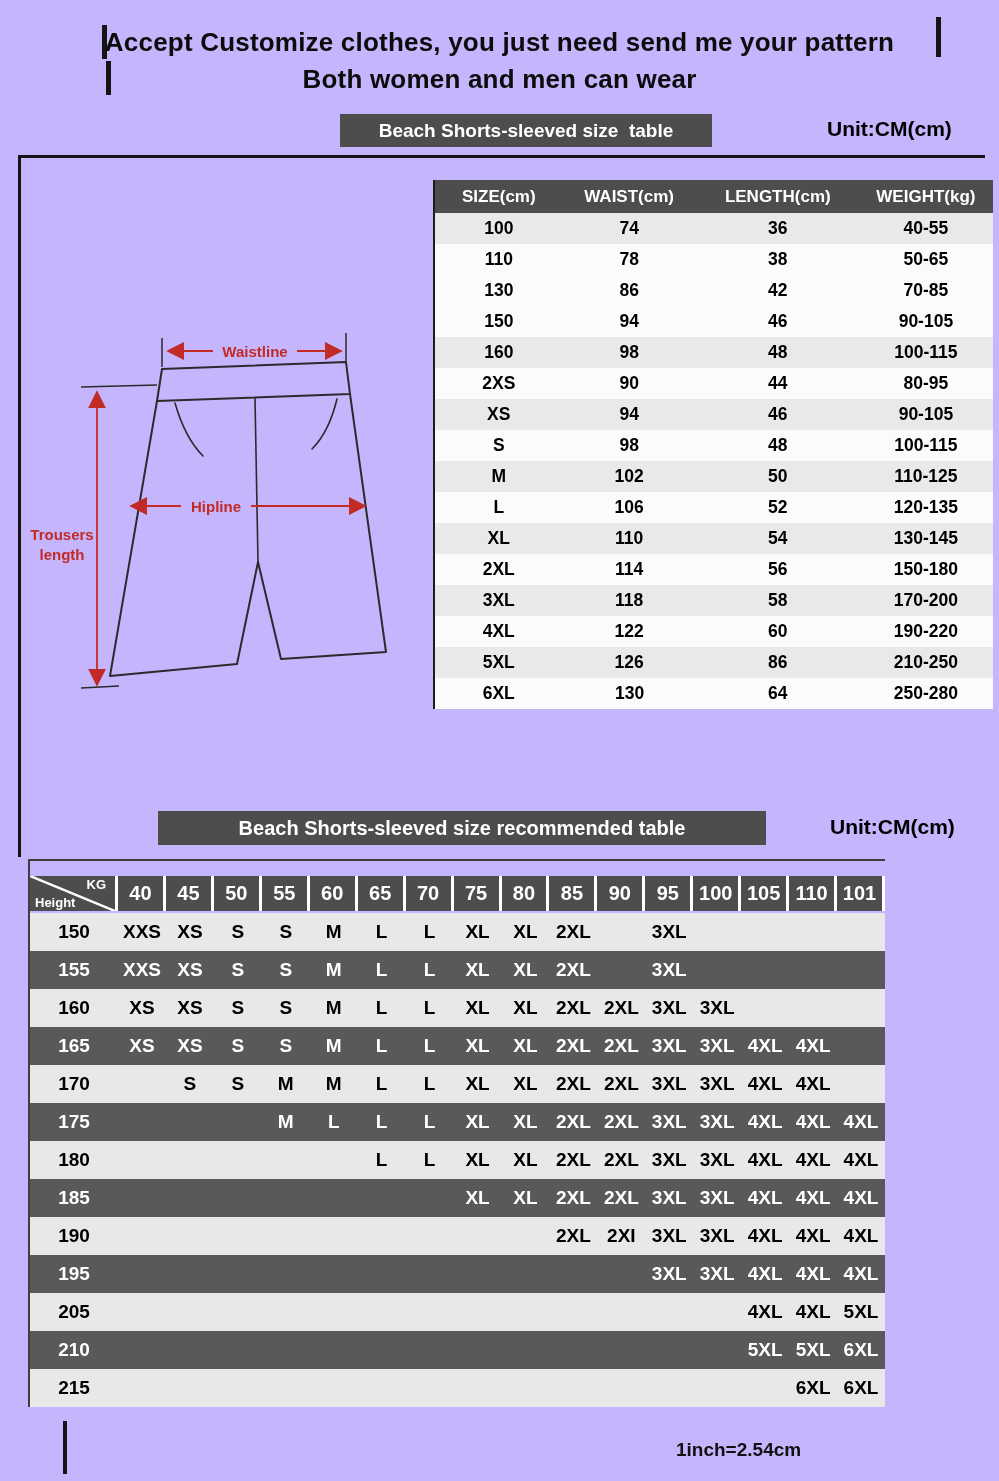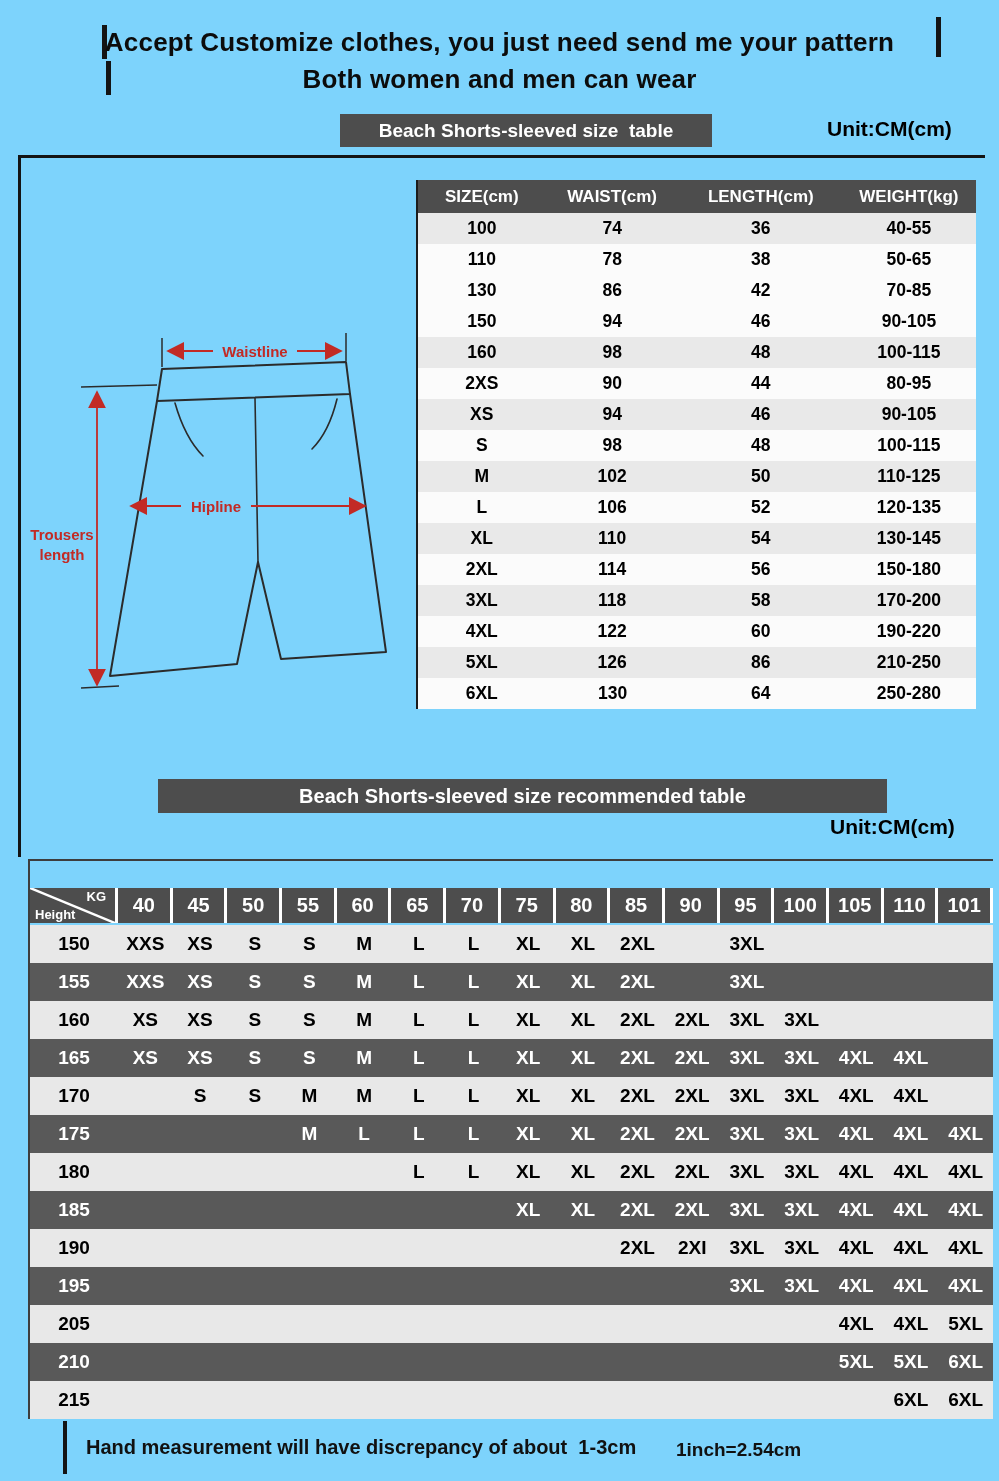--- a/index.html
+++ b/index.html
@@ -1,59 +1,59 @@
 <!DOCTYPE html>
 <html style="--dark: #4d4d4d; --dark-row: #595959; --light-row: #e8e8e8; --red: #c22a25;"><head>
 <meta charset="utf-8">
 <style>
   :root { --dark:#4d4d4d; --dark-row:#595959; --light-row:#e8e8e8; --red:#c22a25; }
   * { margin:0; padding:0; box-sizing:border-box; }
   html,body { background:#fff; }
   body { font-family:"Liberation Sans", sans-serif; color:#111; }
-  .page { position:relative; width:999px; height:1481px; background:#7dd3fc; overflow:hidden; }
+  .page { position:relative; width:999px; height:1481px; background:#c4b5fd; overflow:hidden; }
 
   .title-block { position:absolute; top:24px; left:0; width:100%; text-align:center;
                  font-weight:900; font-size:26px; line-height:37px; color:#0c0c0c; letter-spacing:.2px; }
   .tick { position:absolute; width:5px; background:#141414; }
   .tick.l1 { left:102px; top:25px; height:34px; }
   .tick.l2 { left:106px; top:61px; height:34px; }
   .tick.r1 { left:936px; top:17px; height:40px; }
 
   .banner { position:absolute; background:var(--dark); color:#fff; font-weight:bold;
             display:flex; align-items:center; justify-content:center; white-space:pre; }
   .banner.one { left:340px; top:114px; width:372px; height:33px; font-size:19px; }
-  .banner.two { left:158px; top:779px; width:729px; height:34px; font-size:20px; }
+  .banner.two { left:158px; top:811px; width:608px; height:34px; font-size:20px; }
   .unit { position:absolute; font-weight:bold; font-size:21px; color:#000; }
   .unit.one { left:827px; top:117px; }
   .unit.two { left:830px; top:815px; }
 
   .hrline { position:absolute; left:18px; top:155px; width:967px; height:3px; background:#141414; }
   .vline  { position:absolute; left:18px; top:155px; width:3px; height:702px; background:#141414; }
 
   .shorts-svg { position:absolute; left:15px; top:330px; width:405px; height:375px; }
   .outline { fill:none; stroke:#2b2b2b; stroke-width:2; stroke-linejoin:round; stroke-linecap:round; }
   .thin { stroke-width:1.6; }
   .tickline { stroke:#2b2b2b; stroke-width:1.5; }
   .redline { stroke:var(--red); stroke-width:1.8; }
   .redfill { fill:var(--red); }
   .redlabel { fill:var(--red); font-size:15px; font-weight:bold; font-family:"Liberation Sans",sans-serif; }
 
-  .size-table { position:absolute; left:416px; top:180px; width:561px; border-collapse:collapse;
+  .size-table { position:absolute; left:433px; top:180px; width:561px; border-collapse:collapse;
                 table-layout:fixed; border-left:2px solid #1c1c1c; }
   .size-table th { background:var(--dark); color:#fff; font-size:17px; font-weight:bold; height:33px; padding:0; }
   .size-table td { text-align:center; font-size:17.5px; font-weight:bold; height:31px; padding:0; color:#000; }
   .size-table tbody tr.odd  { background:#e9e9e9; }
   .size-table tbody tr.even { background:#fbfbfb; }
   .size-table th:nth-child(1), .size-table td:nth-child(1) { width:23%; }
   .size-table th:nth-child(2), .size-table td:nth-child(2) { width:24%; }
   .size-table th:nth-child(3), .size-table td:nth-child(3) { width:29%; }
   .size-table th:nth-child(4), .size-table td:nth-child(4) { width:24%; }
 
-  .rec-table { position:absolute; left:28px; top:859px; width:965px;
-               border-top:2px solid #3d3d3d; border-left:2px solid #3d3d3d; padding-top:27px; }
+  .rec-table { position:absolute; left:28px; top:859px; width:857px;
+               border-top:2px solid #3d3d3d; border-left:2px solid #3d3d3d; padding-top:15px; }
   .rec-header { display:grid; grid-template-columns:88px repeat(16,1fr); height:35px; margin-bottom:2px; }
   .rec-header > div { border-right:3px solid #fff; }
   .hcell { background:var(--dark); color:#fff; font-weight:bold; font-size:20px;
            display:flex; align-items:center; justify-content:center; }
   .corner { position:relative; background:var(--dark); }
   .corner svg { position:absolute; left:0; top:0; width:100%; height:100%; }
   .corner .kg { position:absolute; top:1px; right:9px; color:#fff; font-size:13px; font-weight:bold; }
   .corner .hl { position:absolute; bottom:1px; left:5px; color:#fff; font-size:13px; font-weight:bold; }
   .rec-row { display:grid; grid-template-columns:88px repeat(16,1fr); height:38px;
              font-weight:bold; font-size:19px; }
@@ -497,16 +497,15 @@
           <div class="cell"></div>
           <div class="cell"></div>
           <div class="cell"></div>
           <div class="cell">6XL</div>
           <div class="cell">6XL</div>
         </div>
       </div>
   </div>
 
   <div class="footer-bar"></div>
-  <div class="footer-note">Hand measurement will have discrepancy of about  1-3cm</div>
   <div class="footer-conv">1inch=2.54cm</div>
 
 </div>
 
 </body></html>

